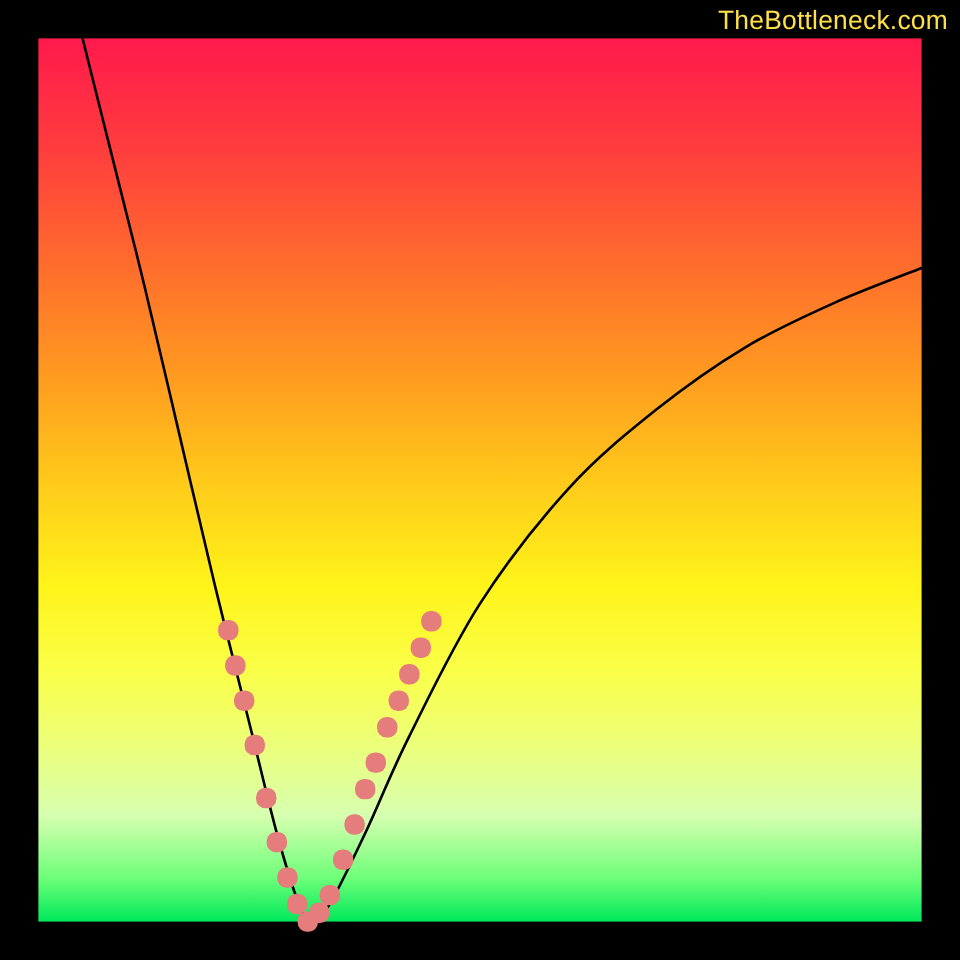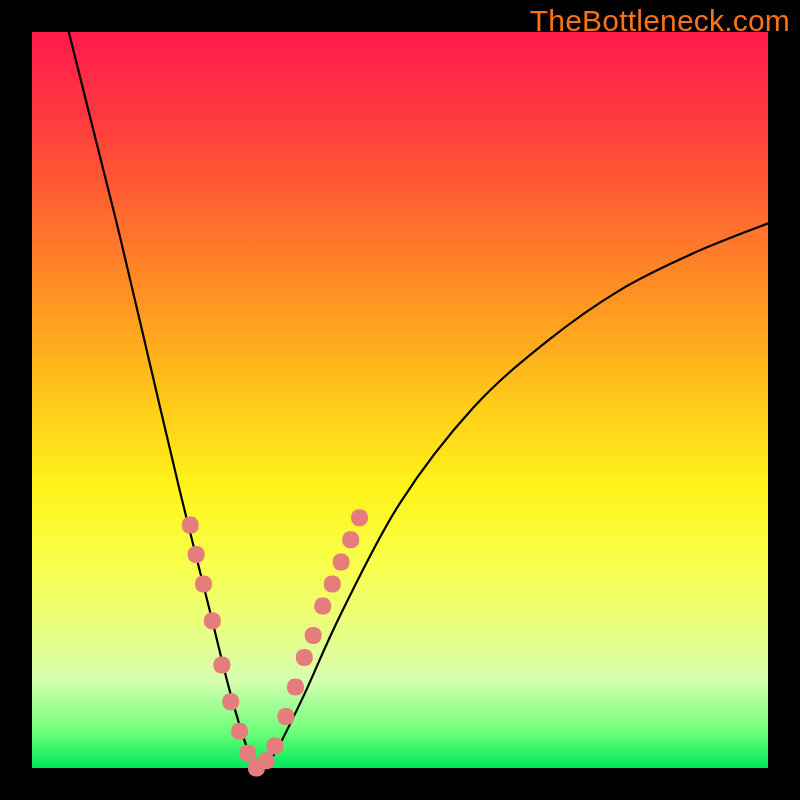--- a/index.html
+++ b/index.html
@@ -35,22 +35,22 @@
       #d7ffb0 88%,
       #6fff7a 95%,
       #00e85a 100%
     );
   }
   .watermark {
     position: absolute;
     top: 4px;
     right: 10px;
     font-family: Arial, Helvetica, sans-serif;
-    font-size: 30px;
-    color: #f97316;
+    font-size: 22px;
+    color: #fde047;
     letter-spacing: 0.2px;
     font-weight: 500;
     user-select: none;
   }
   svg.curve-layer {
     position: absolute;
     left: 0;
     top: 0;
     width: 736px;
     height: 736px;

